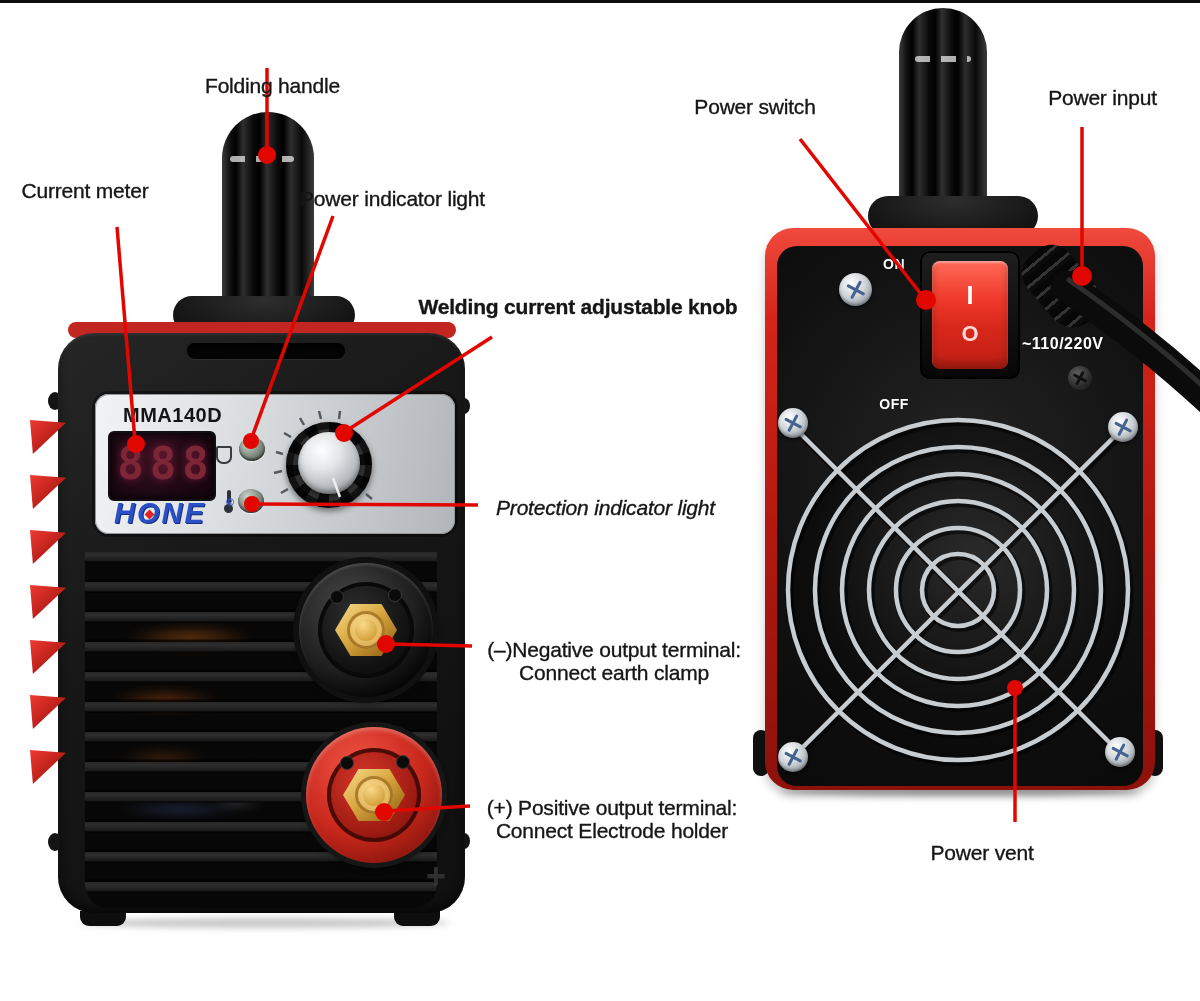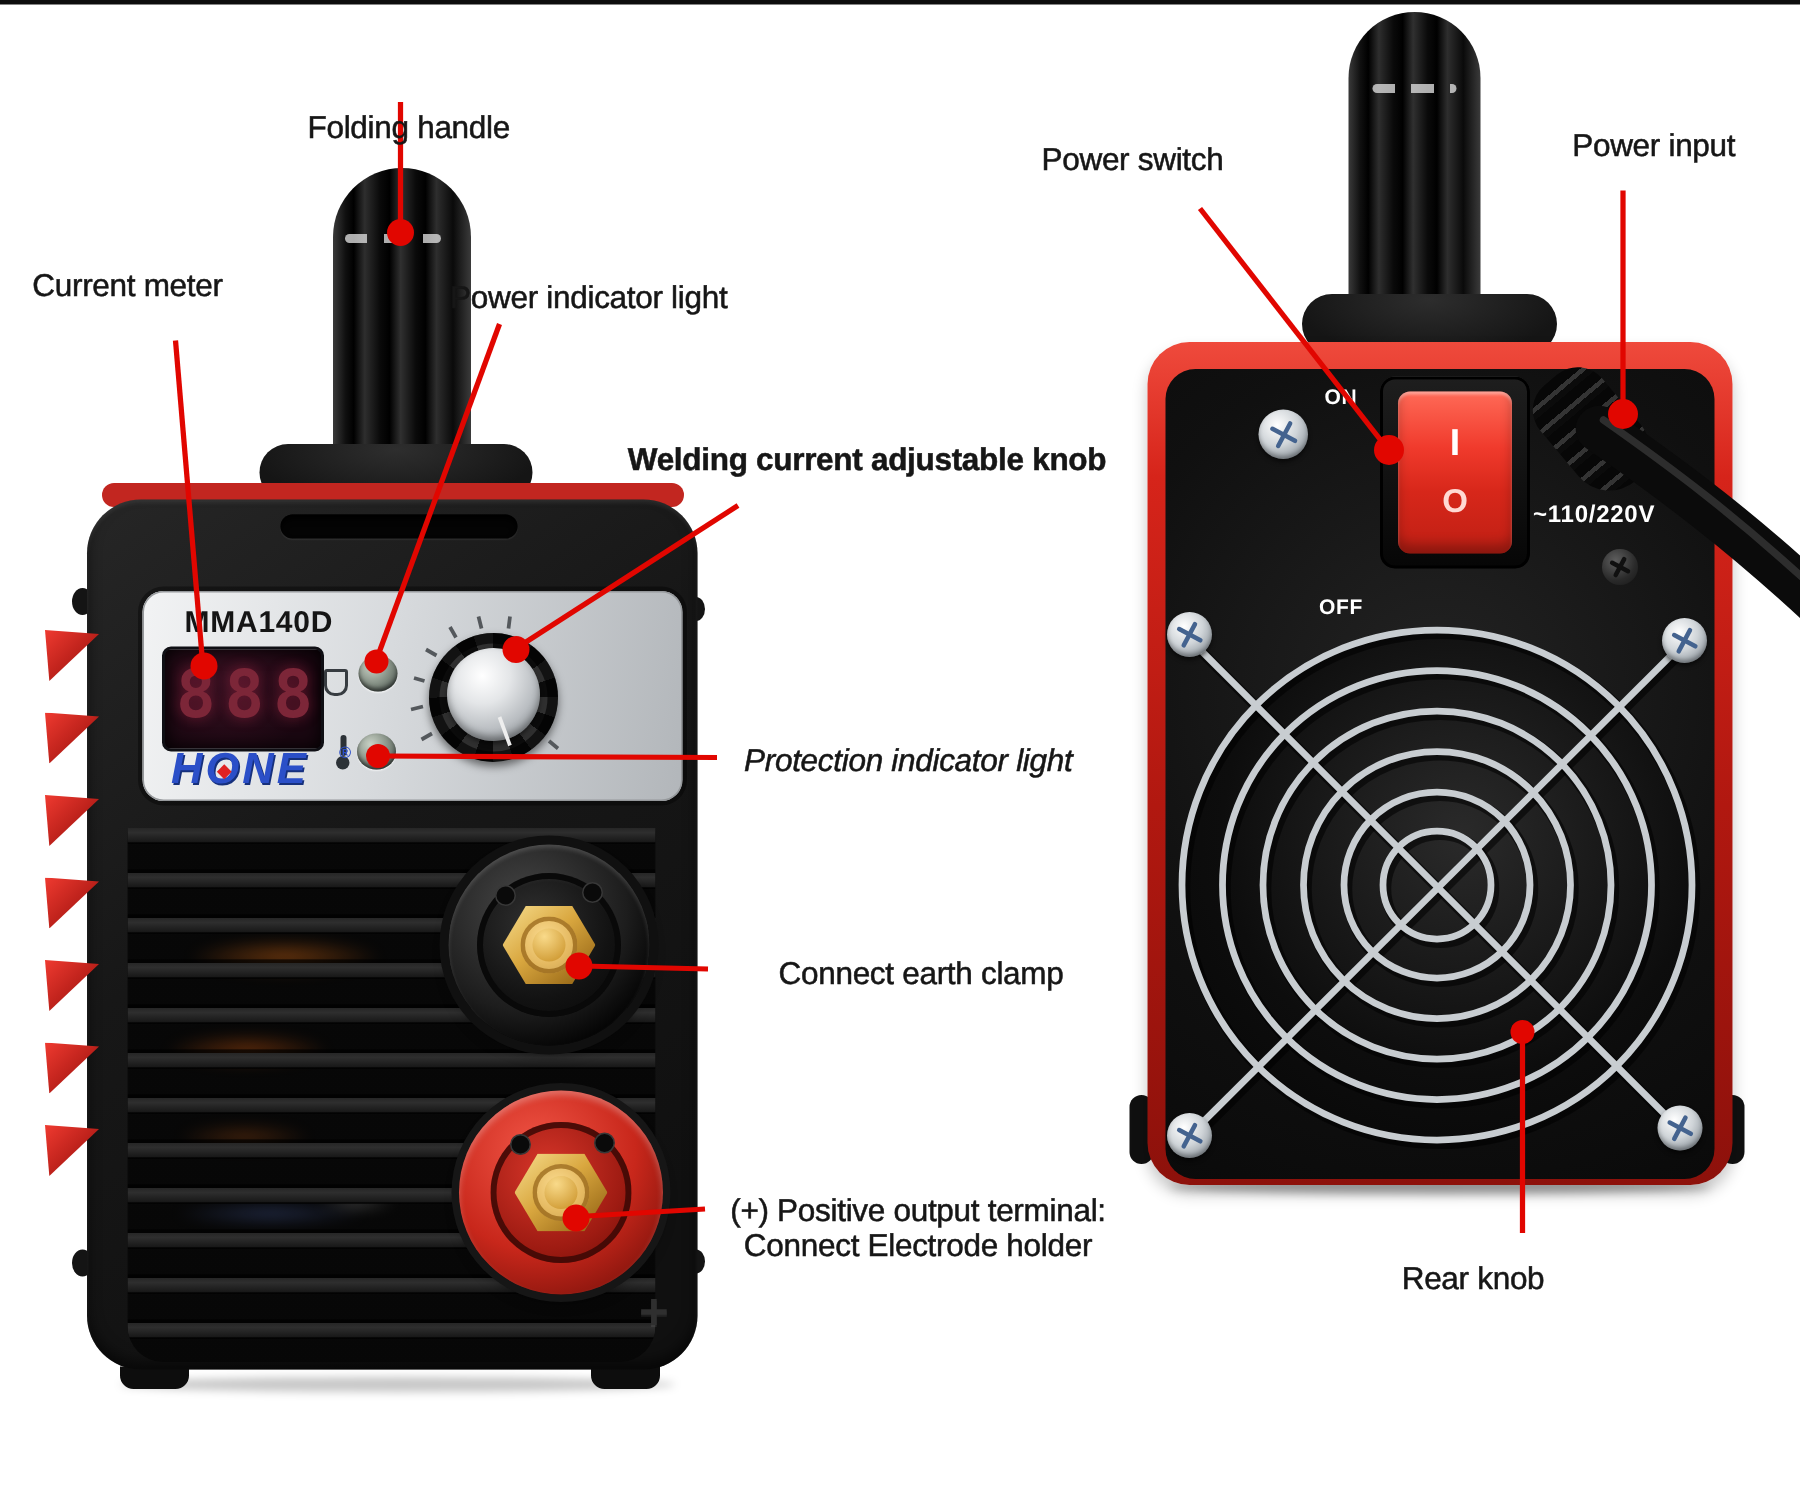--- a/index.html
+++ b/index.html
@@ -336,23 +336,24 @@
   <div class="abs screw screw-silver" style="left:1108px;top:412px;width:30px;height:30px;"></div>
   <div class="abs screw screw-silver" style="left:778px;top:742px;width:30px;height:30px;"></div>
   <div class="abs screw screw-silver" style="left:1105px;top:737px;width:30px;height:30px;"></div>
 
   <div class="lbl" style="left:180px;top:29px;width:185px;margin-top:45px;">Folding handle</div>
   <div class="lbl" style="left:10px;top:179px;width:150px;">Current meter</div>
   <div class="lbl" style="left:300px;top:187px;width:185px;">Power indicator light</div>
   <div class="lbl" style="left:413px;top:295px;width:330px;font-weight:bold;">Welding current adjustable knob</div>
   <div class="lbl" style="left:478px;top:496px;width:255px;font-style:italic;">Protection indicator light</div>
   <div class="lbl lbl2" style="left:466px;top:638px;width:296px;">
+    <div>(–)Negative output terminal:</div>
     <div>Connect earth clamp</div>
   </div>
   <div class="lbl lbl2" style="left:462px;top:796px;width:300px;">
     <div>(+) Positive output terminal:</div>
     <div>Connect Electrode holder</div>
   </div>
   <div class="lbl" style="left:655px;top:95px;width:200px;">Power switch</div>
   <div class="lbl" style="left:1020px;top:86px;width:165px;">Power input</div>
-  <div class="lbl" style="left:922px;top:841px;width:120px;">Rear knob</div>
+  <div class="lbl" style="left:922px;top:841px;width:120px;">Power vent</div>
 
 </div>
 
 </body></html>

